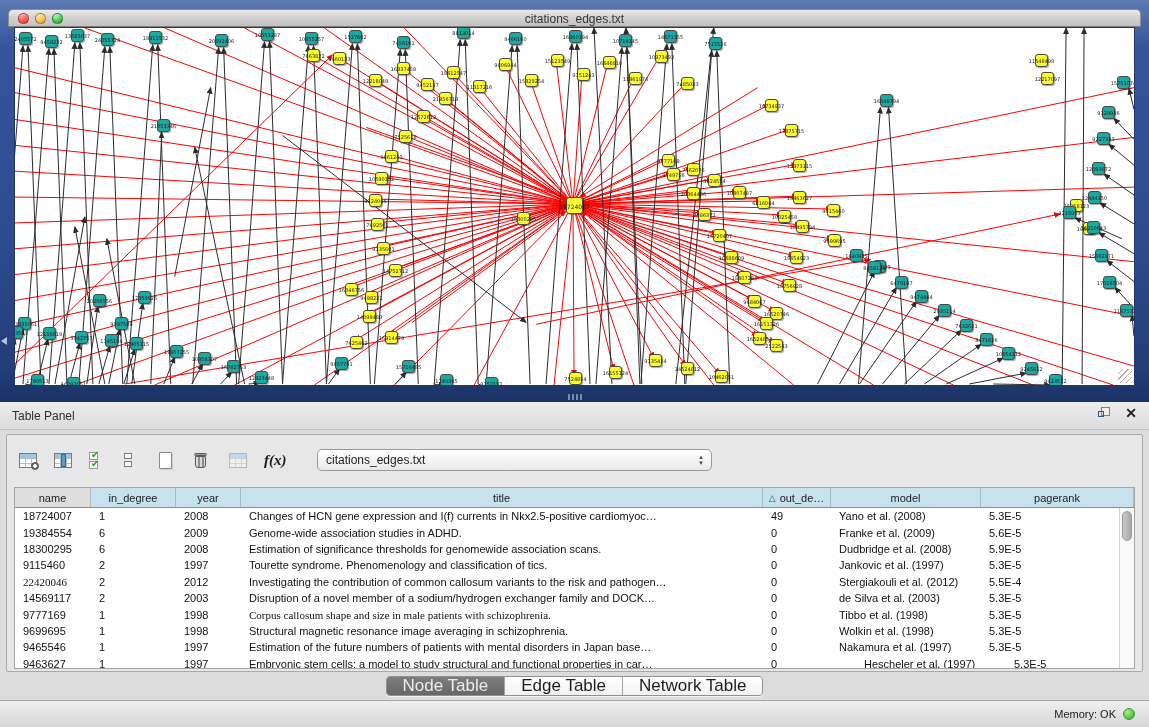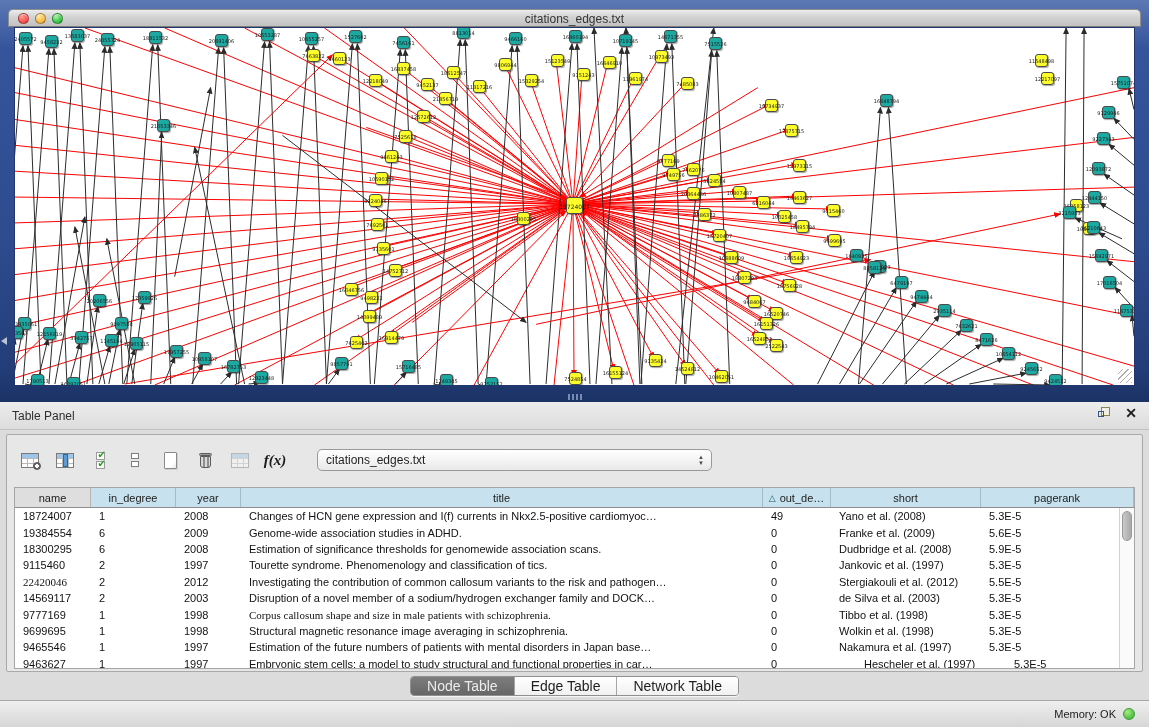--- a/index.html
+++ b/index.html
@@ -42,21 +42,21 @@
   .panel-header .ph-title { margin-left:12px; font-size:12px; color:#2e2e2e; }
   .ph-icons { position:absolute; right:12px; top:5px; display:flex; gap:14px; align-items:center; }
   .float-icon { position:relative; width:13px; height:13px; }
   .float-icon .sq1 { position:absolute; left:3px; top:0; width:9px; height:9px; border:1px solid #8b854f; background:#efefe4; }
   .float-icon .sq2 { position:absolute; left:0; top:4px; width:6px; height:6px; border:1px solid #35567f; }
   .close-x { font-size:14px; font-weight:bold; color:#1d1d1d; line-height:13px; cursor:default; }
 
   .panel-body { margin:4px 6px 0 6px; height:238px; border:1px solid #a9a9a9; border-radius:2px;
     background:#e7e7e7; position:relative; }
   .toolbar { height:50px; display:flex; align-items:center; padding-left:12px; gap:13px; }
-  .tbtn { width:22px; height:22px; display:flex; align-items:center; justify-content:center; position:relative; }
+  .tbtn { width:22px; height:22px; display:flex; align-items:center; justify-content:flex-start; position:relative; }
 
   
   .i-table { width:18px; height:15px; border:1px solid #7b7b7b; background:
       linear-gradient(180deg,#9ec4e8 0 4px, transparent 4px),
       repeating-linear-gradient(90deg, transparent 0 5px, #b9b9b9 5px 6px),
       repeating-linear-gradient(180deg, transparent 0 4px, #b9b9b9 4px 5px),
       #fdfdfd; position:relative; }
   .i-table .gear { position:absolute; right:-3px; bottom:-3px; width:8px; height:8px; border-radius:50%;
       background:radial-gradient(circle at 50% 50%, #fdfdfd 0 2px, #6a6a6a 2px); border:1px solid #4f4f4f; }
   .i-table .bluecol { position:absolute; left:6px; top:0; width:5px; height:13px; background:#5b9bd5; border:1px solid #33688f; }
@@ -93,21 +93,21 @@
   .td { font-size:11px; color:#111; padding-left:8px; display:flex; align-items:center;
     overflow:hidden; white-space:nowrap; }
   .vscroll { flex:0 0 15px; background:#fafafa; border-left:1px solid #d2d2d2; position:relative; }
   .vthumb { position:absolute; left:2px; right:2px; top:3px; height:30px; border-radius:5px;
     background:linear-gradient(90deg,#c9c9c9,#a9a9a9); border:1px solid #9a9a9a; }
 
   
   .tabs-row { height:28px; display:flex; align-items:center; justify-content:center; }
   .seg { display:flex; border:1px solid #8f8f8f; border-radius:4px; overflow:hidden; height:20px;
     box-shadow:0 1px 1px rgba(255,255,255,.8); }
-  .seg-btn { font-size:14px; padding:0 16px; display:flex; align-items:center;
+  .seg-btn { font-size:17px; padding:0 16px; display:flex; align-items:center;
     background:linear-gradient(180deg,#ffffff,#f1f1f1); color:#1e1e1e; border-right:1px solid #a5a5a5;text-align:right; }
   .seg-btn:last-child { border-right:none; }
   .seg-btn.active { background:linear-gradient(180deg,#7d7d7d,#676767); color:#ececec; }
 
   
   .statusbar { height:27px; background:linear-gradient(180deg,#efefef,#d6d6d6);
     border-top:1px solid #a6a6a6; display:flex; align-items:center; justify-content:flex-end;
     padding-right:14px; gap:7px; }
   .statusbar .mem { font-size:11px; color:#222; }
   .mem-dot { width:12px; height:12px; border-radius:50%; border:1px solid #3c9b36;
@@ -781,21 +781,21 @@
           <span>year</span>
         </div>
         <div class="th" style="flex: 0 0 522px;">
           <span>title</span>
         </div>
         <div class="th" style="flex: 0 0 68px;">
           <span class="sort">△</span>
           <span>out_de…</span>
         </div>
         <div class="th" style="flex: 0 0 150px;">
-          <span>short</span>
+          <span>model</span>
         </div>
         <div class="th" style="flex: 1 1 0%;">
           <span>pagerank</span>
         </div>
       </div>
     <div class="tbody">
       <div class="rows" id="trows">
           <div class="tr">
             <div class="td" style="flex: 0 0 76px;">18724007</div>
             <div class="td" style="flex: 0 0 85px;">1</div>
@@ -832,21 +832,21 @@
             <div class="td" style="flex: 0 0 150px;">Jankovic et al. (1997)</div>
             <div class="td" style="flex: 1 1 0%;">5.3E-5</div>
           </div>
           <div class="tr">
             <div class="td" style="flex: 0 0 76px; font-family: Liberation Serif, serif;">22420046</div>
             <div class="td" style="flex: 0 0 85px;">2</div>
             <div class="td" style="flex: 0 0 65px;">2012</div>
             <div class="td" style="flex: 0 0 522px;">Investigating the contribution of common callosum variants to the risk and pathogen…</div>
             <div class="td" style="flex: 0 0 68px;">0</div>
             <div class="td" style="flex: 0 0 150px;">Stergiakouli et al. (2012)</div>
-            <div class="td" style="flex: 1 1 0%;">5.5E-5</div>
+            <div class="td" style="flex: 1 1 0%;">5.5E-4</div>
           </div>
           <div class="tr">
             <div class="td" style="flex: 0 0 76px;">14569117</div>
             <div class="td" style="flex: 0 0 85px;">2</div>
             <div class="td" style="flex: 0 0 65px;">2003</div>
             <div class="td" style="flex: 0 0 522px;">Disruption of a novel member of a sodium/hydrogen exchanger family and DOCK…</div>
             <div class="td" style="flex: 0 0 68px;">0</div>
             <div class="td" style="flex: 0 0 150px;">de Silva et al. (2003)</div>
             <div class="td" style="flex: 1 1 0%;">5.3E-5</div>
           </div>

